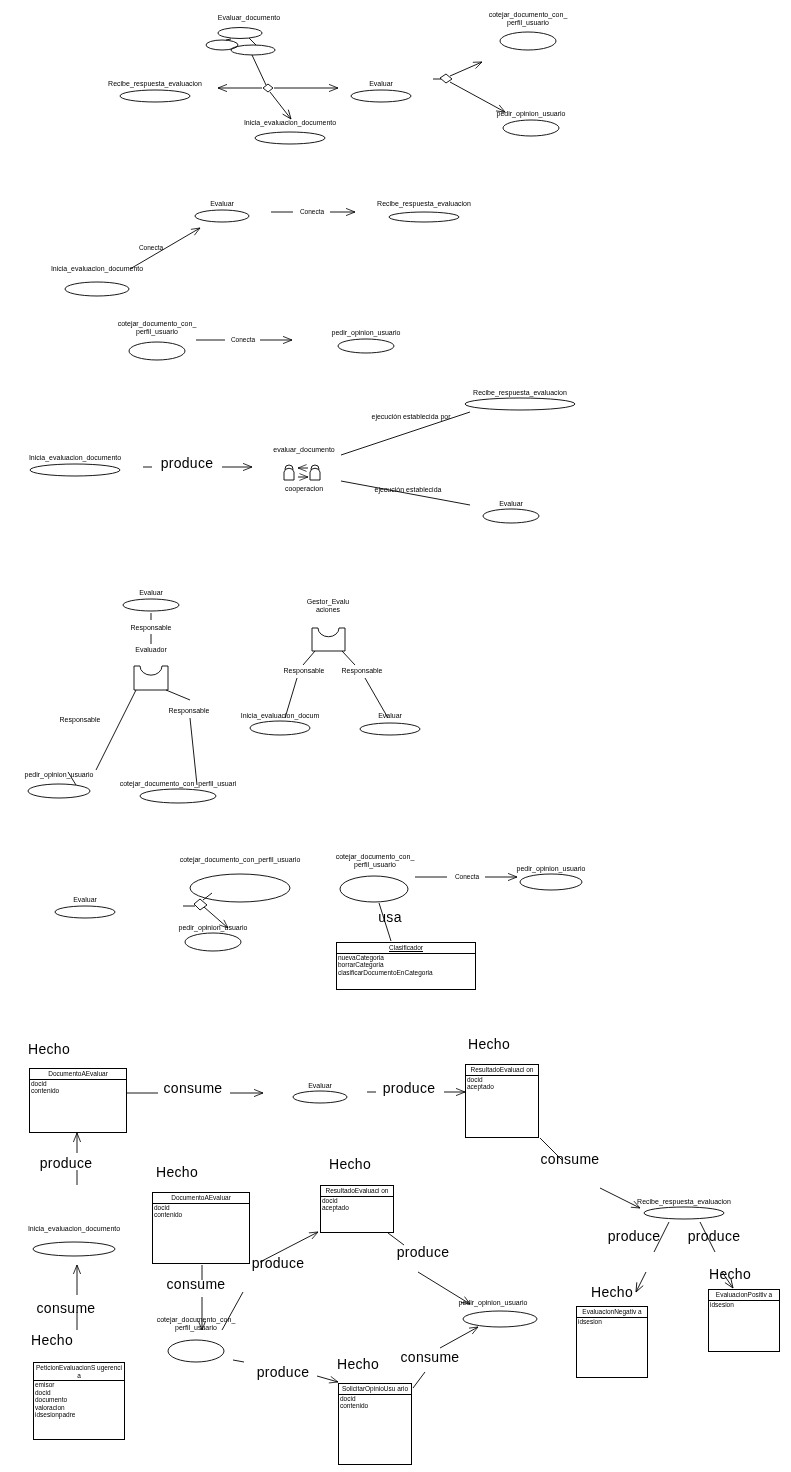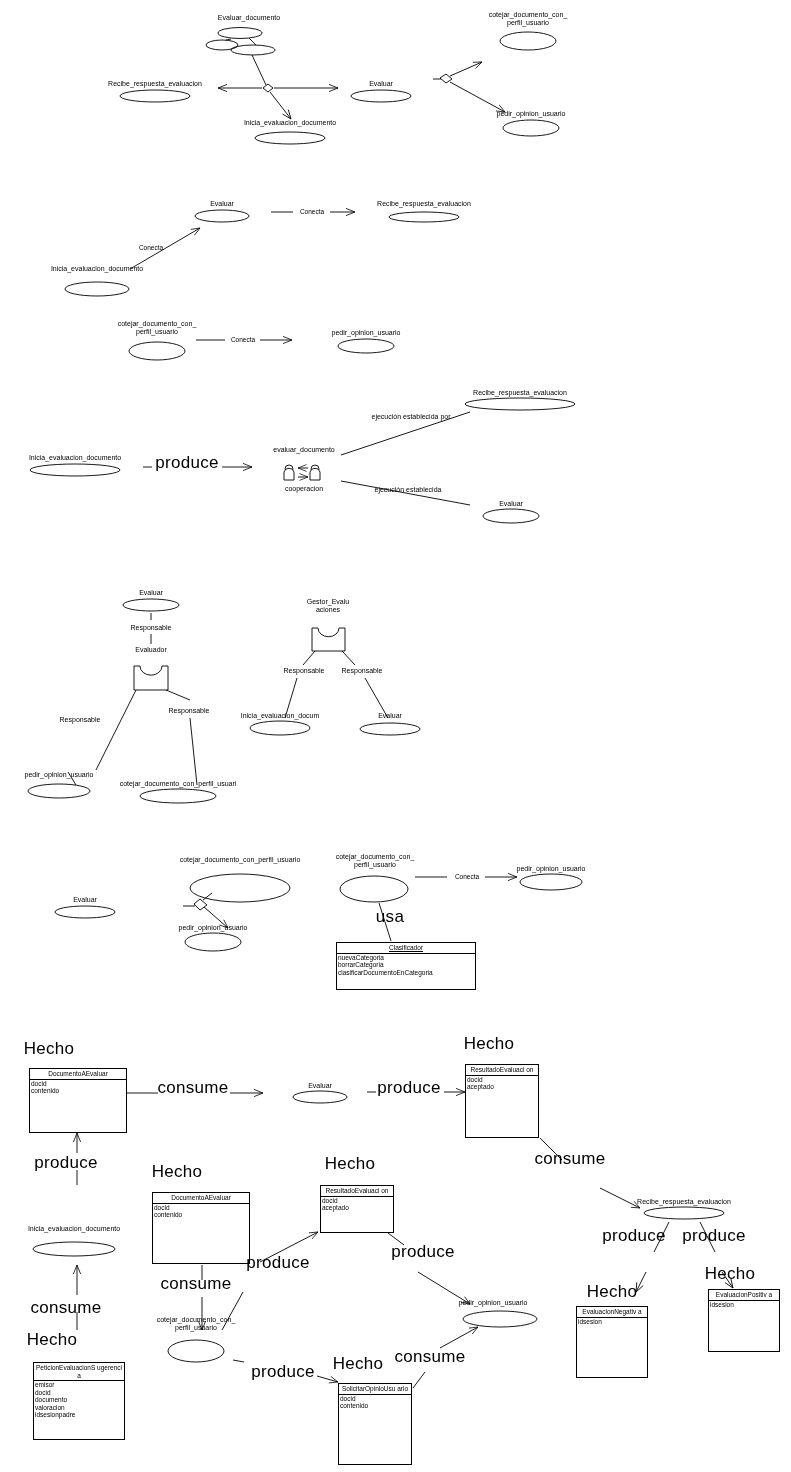--- a/index.html
+++ b/index.html
@@ -36,21 +36,21 @@
     white-space: nowrap;
     text-align: center;
     transform: translateX(-50%);
     letter-spacing: 0px;
   }
   .lbl.wrap {
     white-space: normal;
     width: 92px;
   }
   .lbl.big {
-    font-size: 17px;
+    font-size: 14px;
     letter-spacing: 0.3px;
   }
   .lbl.rel {
     font-size: 6.5px;
   }
   .box {
     position: absolute;
     border: 1px solid #000;
     background: #fff;
     box-sizing: border-box;

